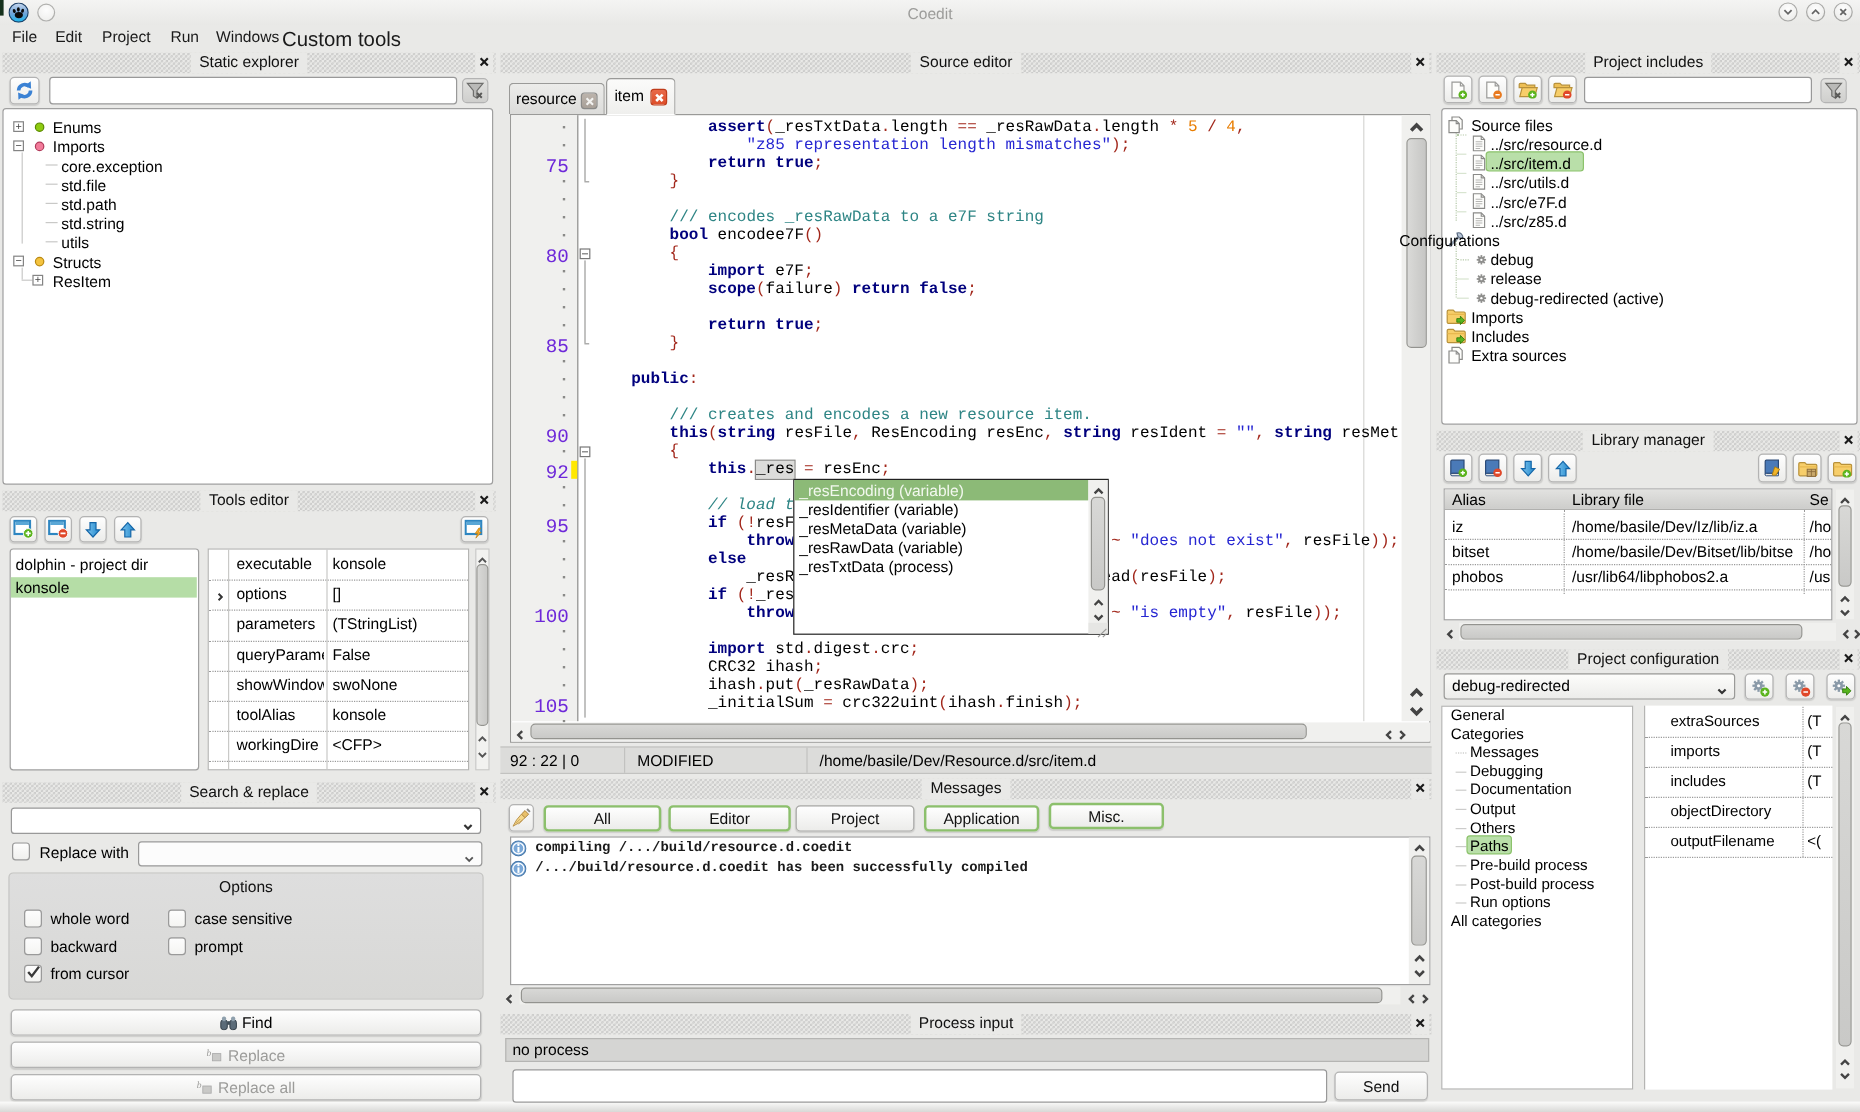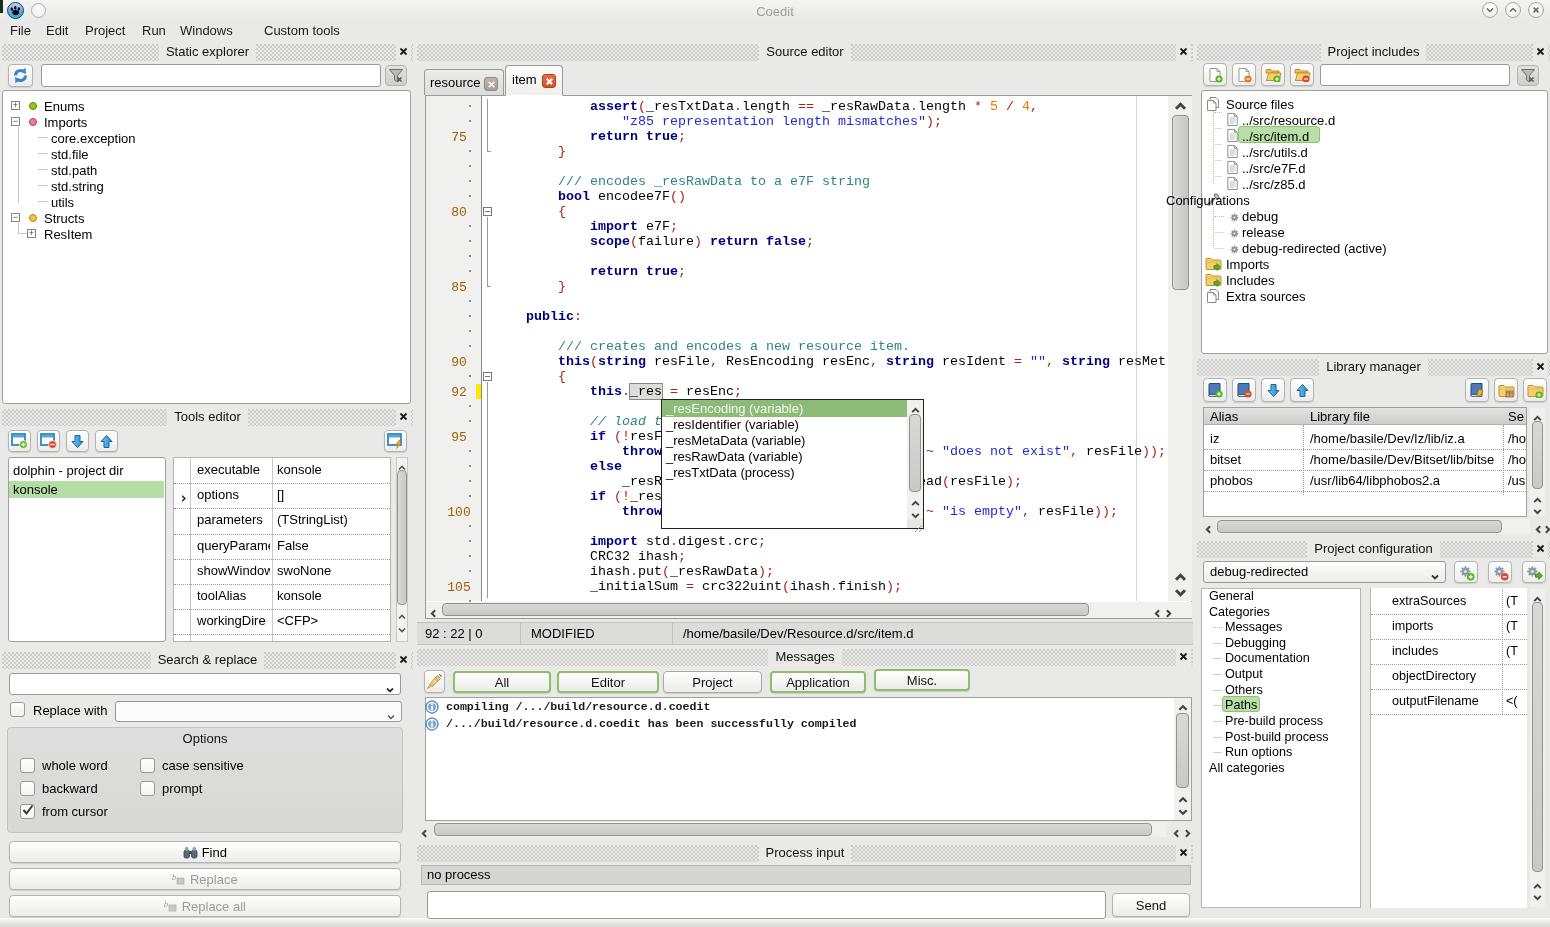--- a/index.html
+++ b/index.html
@@ -17,21 +17,21 @@
 .white{position:absolute;background:#fff;border:1px solid #a0a0a0;border-radius:3px;overflow:hidden}
 .trow{position:absolute;font-size:13px;color:#000;white-space:nowrap}
 .chk{position:absolute;width:15px;height:15px;background:linear-gradient(#fdfdfd,#f0f0ee);border:1px solid #9a9a9a;border-radius:3px}
 .code{position:absolute;font-family:"Liberation Mono",monospace;font-size:13.33px;line-height:15px;white-space:pre;color:#000}
 .k{color:#00007d;font-weight:bold}
 .s{color:#2727d2}
 .c{color:#2e8585}
 .ci{color:#2e8585;font-style:italic}
 .n{color:#e87d00}
 .y{color:#a2271b}
-.gut{position:absolute;font-family:"Liberation Mono",monospace;font-size:13px;color:#a16207;text-align:center;width:30px}
+.gut{position:absolute;font-family:"Liberation Mono",monospace;font-size:16px;color:#6d28d9;text-align:right;width:30px}
 .sbv{position:absolute;background:#f2f2f0;border:1px solid #c9c9c7;border-radius:0}
 .thumb{position:absolute;background:linear-gradient(90deg,#d8d8d6,#c9c9c7);border:1px solid #93938f;border-radius:4px}
 .thumbh{position:absolute;background:linear-gradient(#d8d8d6,#c9c9c7);border:1px solid #93938f;border-radius:4px}
 .exp{position:absolute;width:9px;height:9px;background:#fff;border:1px solid #848484;font-size:9px;line-height:7px;text-align:center;color:#444}
 </style></head><body>
 <div class="abs" style="left:0;top:0;width:3px;height:13px;background:#16311c;z-index:9"></div>
 <div class="abs" style="left:0;top:0;width:1550px;height:21px;background:linear-gradient(#f4f4f3,#e8e8e6)"></div>
 <div class="abs" style="left:7px;top:2px"><svg width="17" height="17" viewBox="0 0 17 17">
 <defs>
         <linearGradient id="pg" x1="0" y1="0" x2="0" y2="1">
@@ -61,21 +61,21 @@
 <div class="abs" style="left:1528px;top:2px;width:16px;height:16px;border-radius:50%;background:radial-gradient(circle at 50% 32%,#fefefe,#e8e8e6);border:1px solid #a9a9a7;display:flex;align-items:center;justify-content:center">
     <svg width="10" height="10" viewBox="0 0 10 10">
       <path d="M2.6 2.6 L7.4 7.4 M7.4 2.6 L2.6 7.4" stroke="#666" stroke-width="1.5"></path>
     </svg>
   </div>
 <div class="abs" style="left:10px;top:23px;font-size:13px;color:#1a1a1a">File</div>
 <div class="abs" style="left:46px;top:23px;font-size:13px;color:#1a1a1a">Edit</div>
 <div class="abs" style="left:85px;top:23px;font-size:13px;color:#1a1a1a">Project</div>
 <div class="abs" style="left:142px;top:23px;font-size:13px;color:#1a1a1a">Run</div>
 <div class="abs" style="left:180px;top:23px;font-size:13px;color:#1a1a1a">Windows</div>
-<div class="abs" style="left:264px;top:23px;font-size:13px;color:#1a1a1a">Custom tools</div>
+<div class="abs" style="left:235px;top:23px;font-size:17px;color:#1a1a1a">Custom tools</div>
 <div class="hdr" style="left:2px;top:44px;width:411px"><span>Static explorer</span><span class="x"><svg width="9" height="9" viewBox="0 0 9 9">
         <path d="M1.5 1.5 L7.5 7.5 M7.5 1.5 L1.5 7.5" stroke="#1a1a1a" stroke-width="1.8"></path>
       </svg></span></div>
 <div class="btn" style="left:8px;top:64px;width:25px;height:23px">
     <svg width="19" height="17" viewBox="0 0 19 17">
 <path d="M4.5 8.5 A5 5 0 0 1 13 4.9" fill="none" stroke="#3b82d4" stroke-width="3"></path>
 <path d="M14.6 0.8 L14.9 7.0 L9.4 4.6 Z" fill="#3b82d4"></path>
 <path d="M14.5 8.5 A5 5 0 0 1 6 12.1" fill="none" stroke="#3b82d4" stroke-width="3"></path>
 <path d="M4.4 16.2 L4.1 10.0 L9.6 12.4 Z" fill="#3b82d4"></path>
 </svg>

